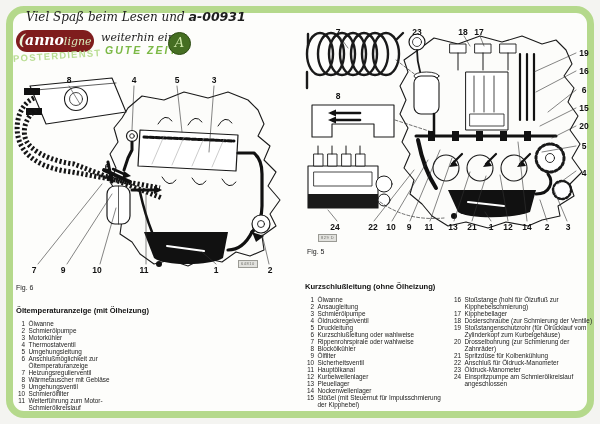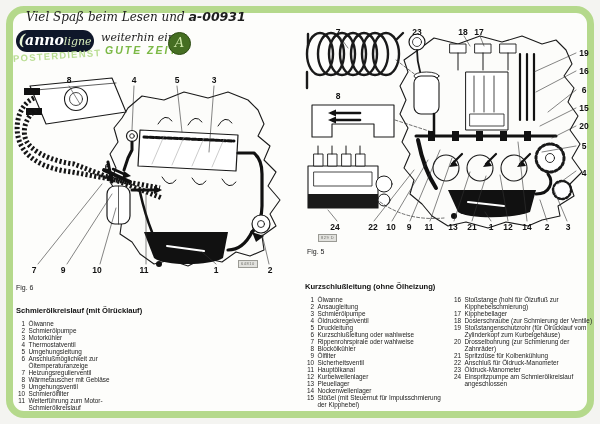--- a/index.html
+++ b/index.html
@@ -3,21 +3,21 @@
 <meta charset="utf-8">
 <style>
   html,body{margin:0;padding:0;}
   body{width:600px;height:424px;font-family:"Liberation Sans",sans-serif;background:#f4f4f1;}
   .page{position:relative;width:600px;height:424px;background:#f4f4f1;overflow:hidden;text-decoration:underline;}
   .frame{position:absolute;left:6px;top:6px;right:6px;bottom:6px;border:7px solid #b5d98c;border-radius:18px;background:#fdfdfb;}
 
   
   .hdr-slogan{position:absolute;left:26px;top:9px;font-family:"DejaVu Serif",serif;font-style:italic;font-size:12px;color:#1d1d1d;}
   .hdr-code{font-family:"DejaVu Sans",sans-serif;font-style:oblique;font-weight:bold;font-size:12.5px;}
-  .logo-box{position:absolute;left:16px;top:30px;width:78px;height:22px;background:#0f172a;border-radius:11px;color:#fff;
+  .logo-box{position:absolute;left:16px;top:30px;width:78px;height:22px;background:#7f1d1d;border-radius:11px;color:#fff;
             font-family:"DejaVu Serif",serif;font-style:italic;font-weight:bold;font-size:14px;line-height:21px;text-align:center;}
   .logo-accent{color:#d8edbc;font-size:11px;font-weight:normal;}
   .logo-paren{color:#e8f5d5;}
   .logo-sub{position:absolute;left:13px;top:50px;font-size:9.5px;font-weight:bold;letter-spacing:1.2px;color:#b9dd92;transform:rotate(-4deg);}
   .tag1{position:absolute;left:101px;top:31px;font-family:"DejaVu Serif",serif;font-style:italic;font-size:11px;color:#222;}
   .tag2{position:absolute;left:105px;top:44px;font-style:italic;font-weight:bold;font-size:10.5px;letter-spacing:2px;color:#7cb946;}
   .badge{position:absolute;left:168px;top:32px;width:21px;height:21px;border-radius:50%;background:#456e22;border:1px solid #2e4c14;
          font-family:"DejaVu Serif",serif;font-style:italic;font-size:13px;color:#cfe8a9;text-align:center;line-height:20px;}
 
   
@@ -288,21 +288,21 @@
         <div class="callout" style="left: 191px; top: 207px;">1</div>
         <div class="callout" style="left: 208px; top: 207px;">12</div>
         <div class="callout" style="left: 227px; top: 207px;">14</div>
         <div class="callout" style="left: 247px; top: 207px;">2</div>
         <div class="callout" style="left: 268px; top: 207px;">3</div>
       </div>
     <div class="stamp" style="left:18px;top:214px;">829 D</div>
   </div>
   <div class="fig-caption" style="left:307px;top:248px;">Fig. 5</div>
 
-  <div class="legend-title" style="left:16px;top:306px;">Schmierölkreislauf (mit Ölrücklauf)</div>
+  <div class="legend-title" style="left:16px;top:306px;">Öltemperaturanzeige (mit Ölheizung)</div>
   <div class="list" style="left:16px;top:320px;width:132px;">
       <div class="li">
         <span class="num">1</span>
         <span class="txt">Ölwanne</span>
       </div>
       <div class="li">
         <span class="num">2</span>
         <span class="txt">Schmierölpumpe</span>
       </div>
       <div class="li">

